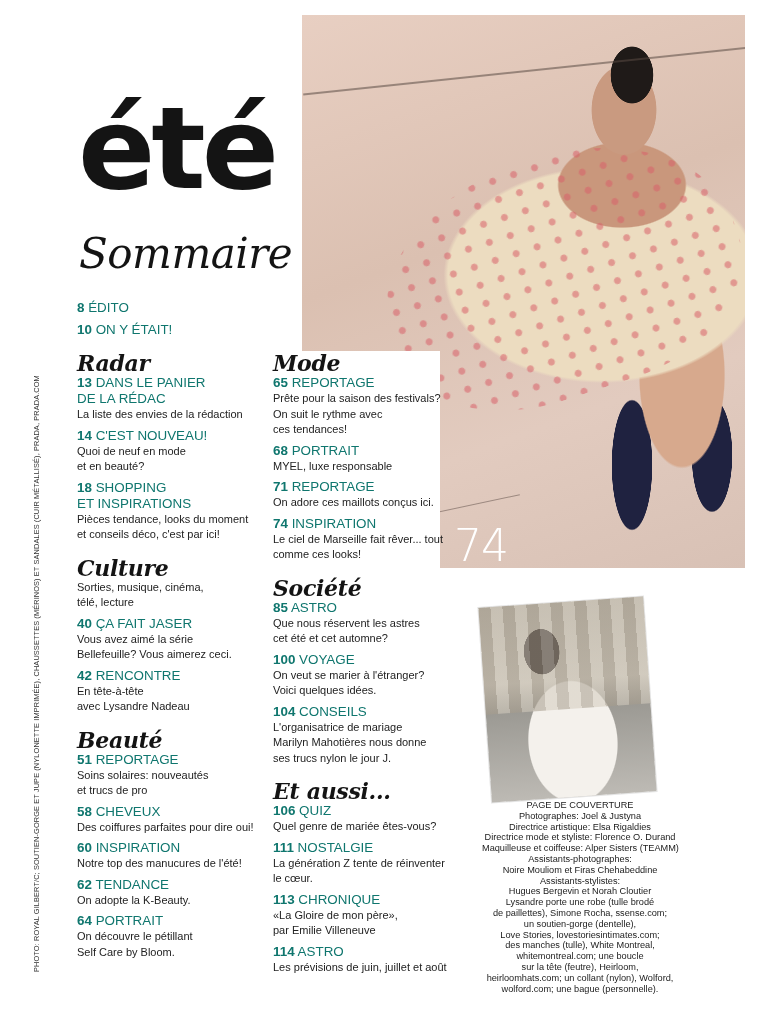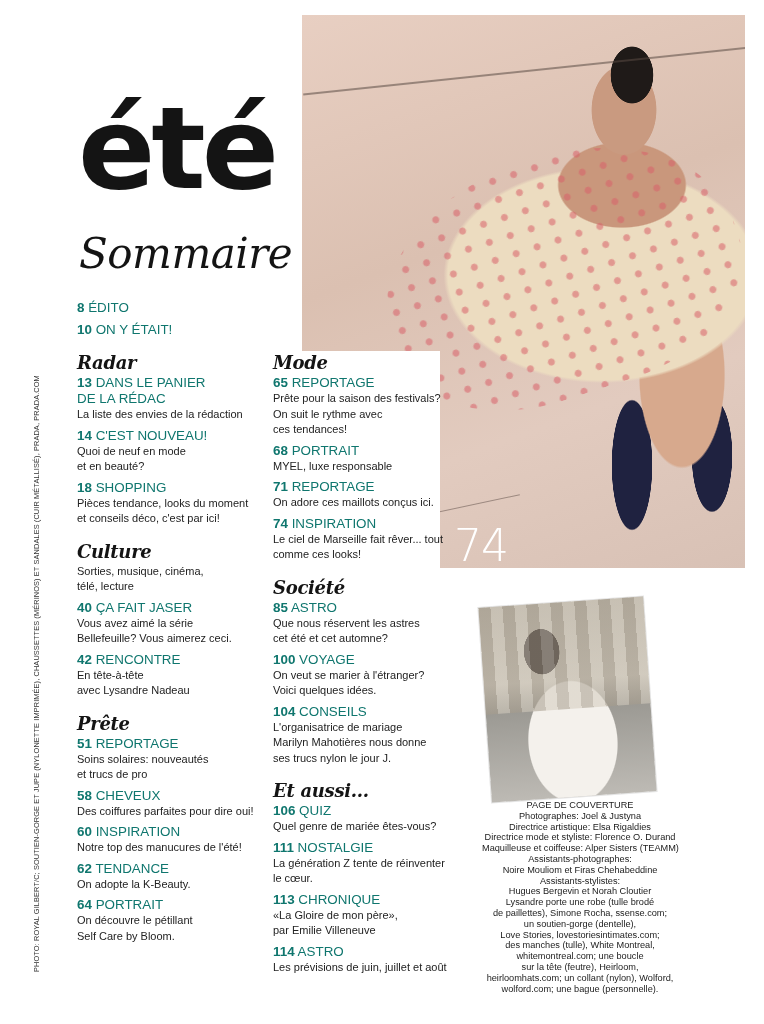--- a/index.html
+++ b/index.html
@@ -34,21 +34,21 @@
          font-family:"DejaVu Sans", sans-serif; line-height:1; color:#141414;text-align:center; }
   .sommaire { position:absolute; left:79px; top:233px; font-size:42px; font-style:italic;
               font-family:"DejaVu Serif", serif; line-height:1; color:#141414; letter-spacing:-0.5px; }
 
   
   .col { position:absolute; }
   .col-left { left:77px; top:300px; width:200px; }
   .col-right { left:273px; top:352px; width:200px; }
 
   .section-head { font-family:"DejaVu Serif", serif; font-weight:700; font-style:italic;
-                  font-size:18px; line-height:22px; margin:14px 0 1px 0; color:#141414; letter-spacing:-0.3px; }
+                  font-size:22px; line-height:22px; margin:14px 0 1px 0; color:#141414; letter-spacing:-0.3px; }
   .section-head.first { margin-top:0; }
 
   .entry { margin:0 0 5px 0; }
   .entry-title { font-size:13.4px; line-height:16px; color:#0f766e; text-transform:none; }
   .entry-title .num { font-weight:700; }
   .entry-title .lbl { font-weight:400; }
   .entry-desc { font-size:11px; line-height:15.5px; color:#222; }
 
   .top-entries .entry { margin-bottom:6px; }
 
@@ -101,41 +101,42 @@
     <div class="entry-title"><span class="lbl">DE LA RÉDAC</span></div>
     <div class="entry-desc">La liste des envies de la rédaction</div>
   </div>
   <div class="entry">
     <div class="entry-title"><span class="num">14</span> <span class="lbl">C'EST NOUVEAU!</span></div>
     <div class="entry-desc">Quoi de neuf en mode</div>
     <div class="entry-desc">et en beauté?</div>
   </div>
   <div class="entry">
     <div class="entry-title"><span class="num">18</span> <span class="lbl">SHOPPING</span></div>
+    <div class="entry-title"><span class="lbl">ET INSPIRATIONS</span></div>
     <div class="entry-desc">Pièces tendance, looks du moment</div>
     <div class="entry-desc">et conseils déco, c'est par ici!</div>
   </div>
 
   <div class="section-head">Culture</div>
   <div class="entry">
     <div class="entry-desc">Sorties, musique, cinéma,</div>
     <div class="entry-desc">télé, lecture</div>
   </div>
   <div class="entry">
     <div class="entry-title"><span class="num">40</span> <span class="lbl">ÇA FAIT JASER</span></div>
     <div class="entry-desc">Vous avez aimé la série</div>
     <div class="entry-desc">Bellefeuille? Vous aimerez ceci.</div>
   </div>
   <div class="entry">
     <div class="entry-title"><span class="num">42</span> <span class="lbl">RENCONTRE</span></div>
     <div class="entry-desc">En tête-à-tête</div>
     <div class="entry-desc">avec Lysandre Nadeau</div>
   </div>
 
-  <div class="section-head">Prête</div>
+  <div class="section-head">Beauté</div>
   <div class="entry">
     <div class="entry-title"><span class="num">51</span> <span class="lbl">REPORTAGE</span></div>
     <div class="entry-desc">Soins solaires: nouveautés</div>
     <div class="entry-desc">et trucs de pro</div>
   </div>
   <div class="entry">
     <div class="entry-title"><span class="num">58</span> <span class="lbl">CHEVEUX</span></div>
     <div class="entry-desc">Des coiffures parfaites pour dire oui!</div>
   </div>
   <div class="entry">

